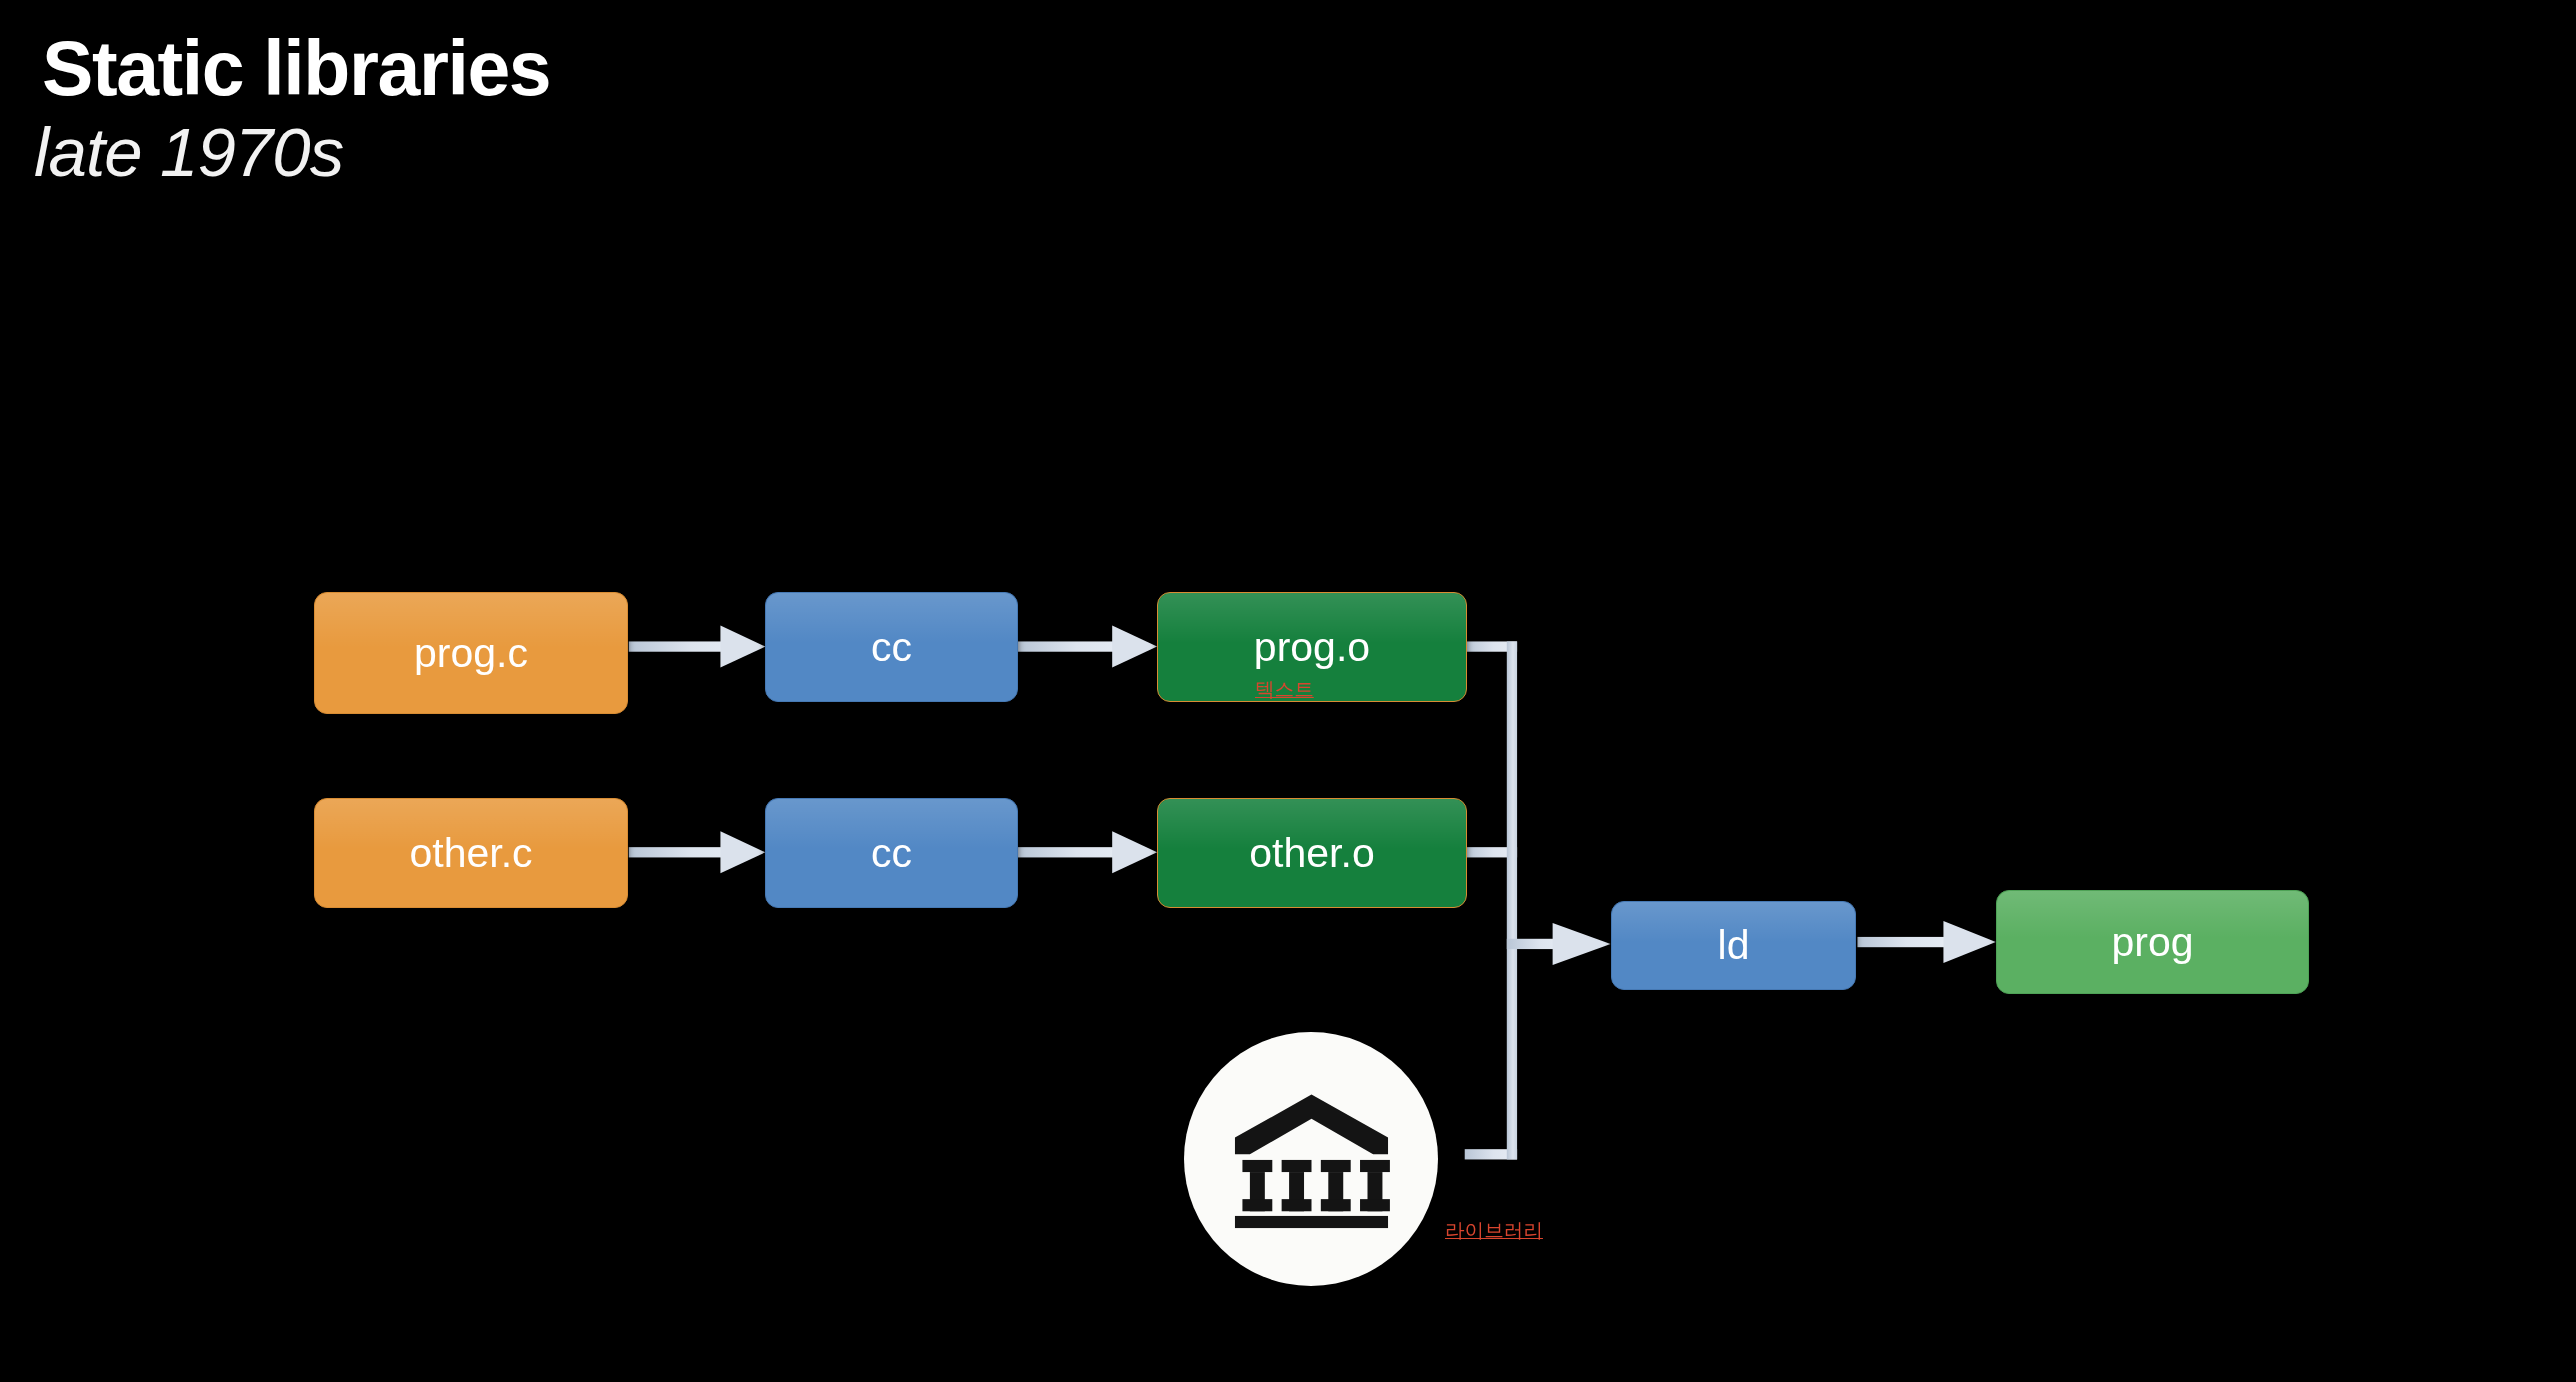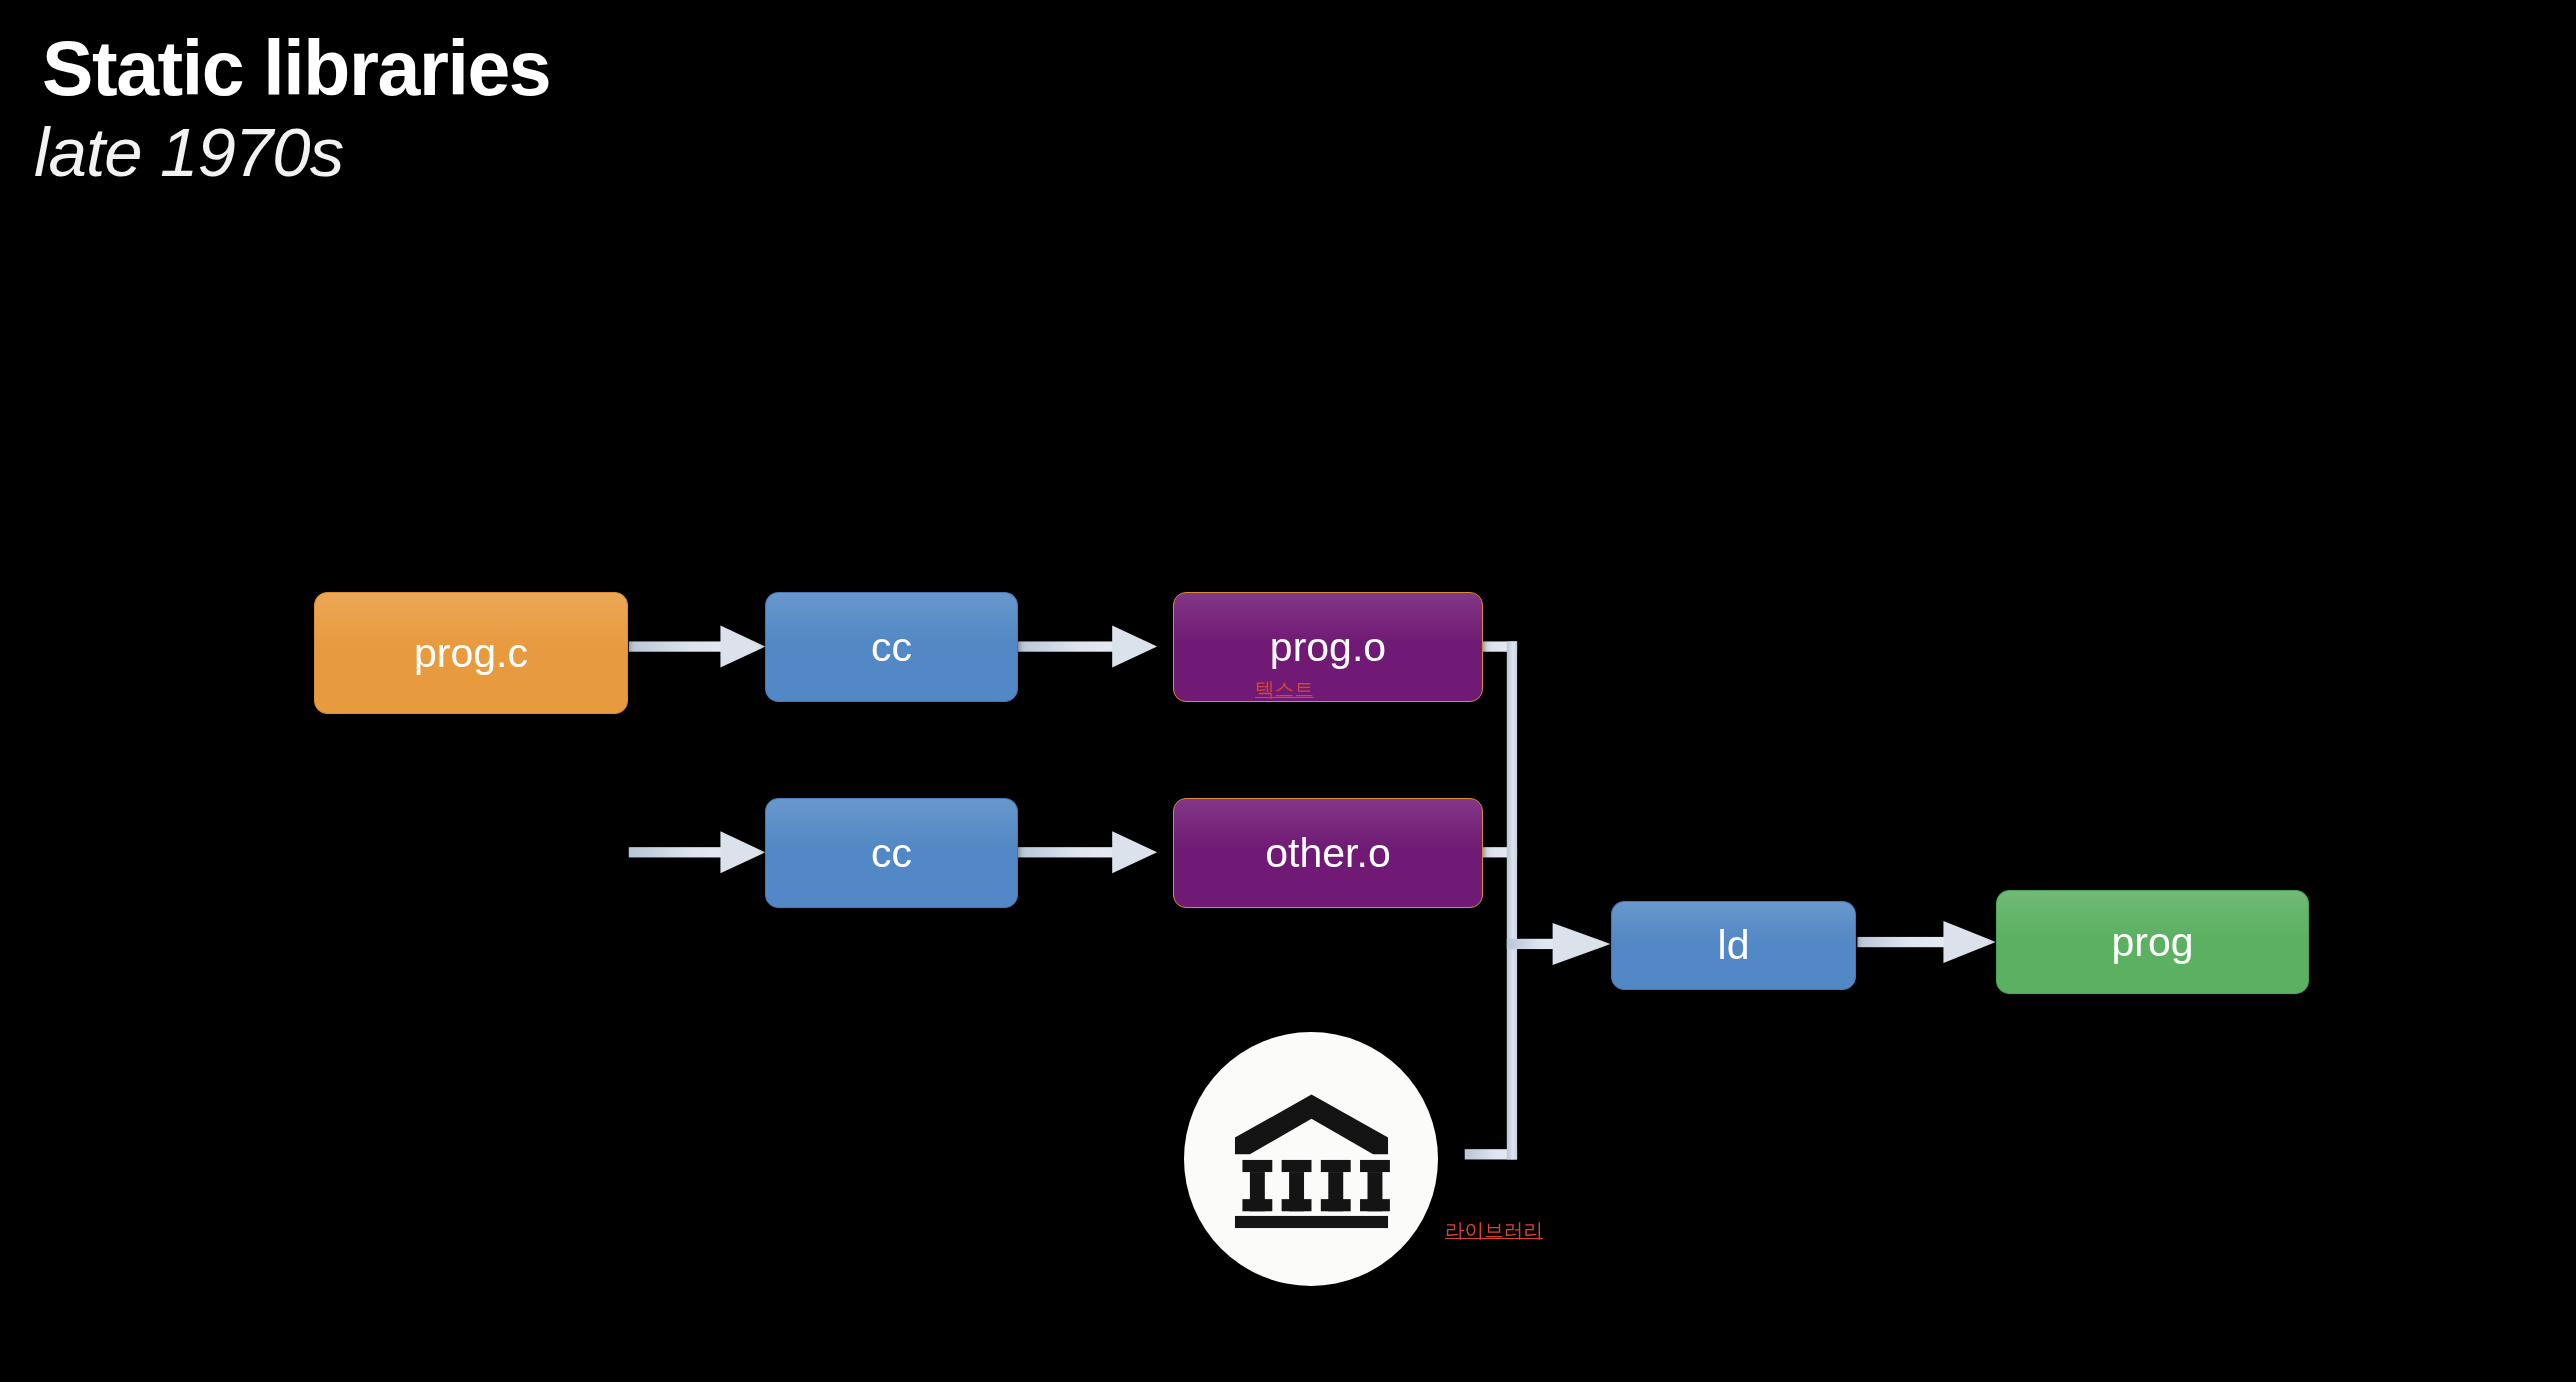--- a/index.html
+++ b/index.html
@@ -74,21 +74,21 @@
     letter-spacing: 0px;
     box-shadow: 0 2.8px 6.5px rgba(0,0,0,0.55);
     overflow: visible;
   }
   .node .node-label {
     position: relative;
     z-index: 2;
     line-height: 1;
   }
   .node.source   { background: #e89a3e; border: 0.9px solid #d88c33; }
-  .node.object   { background: #701a75; border: 0.9px solid #d88c33; margin-left: 16px; }
+  .node.object   { background: #15803d; border: 0.9px solid #d88c33; }
   .node.tool     { background: #5288c5; border: 0.9px solid #4679b4; }
   .node.output   { background: #5bb062; border: 0.9px solid #4ea256; }
 
   .node::after {
     content: "";
     position: absolute;
     left: 0; right: 0; top: 0;
     height: 46%;
     border-radius: 13px 13px 0 0;
     background: linear-gradient(to bottom, rgba(255,255,255,0.13), rgba(255,255,255,0));
@@ -200,20 +200,23 @@
     <div class="node tool" style="left:765px; top:592px; width:253px; height:110px;">
       <span class="node-label">cc</span>
     </div>
 
     <div class="node object" style="left:1157px; top:592px; width:310px; height:110px;">
       <span class="node-label">prog.o</span>
     </div>
 
     <div class="annotation" style="left:1255px; top:680px;">텍스트</div>
 
+    <div class="node source" style="left:314px; top:798px; width:314px; height:110px;">
+      <span class="node-label">other.c</span>
+    </div>
 
     <div class="node tool" style="left:765px; top:798px; width:253px; height:110px;">
       <span class="node-label">cc</span>
     </div>
 
     <div class="node object" style="left:1157px; top:798px; width:310px; height:110px;">
       <span class="node-label">other.o</span>
     </div>
 
     <div class="node tool" style="left:1611px; top:901px; width:245px; height:89px;text-align:right;">

